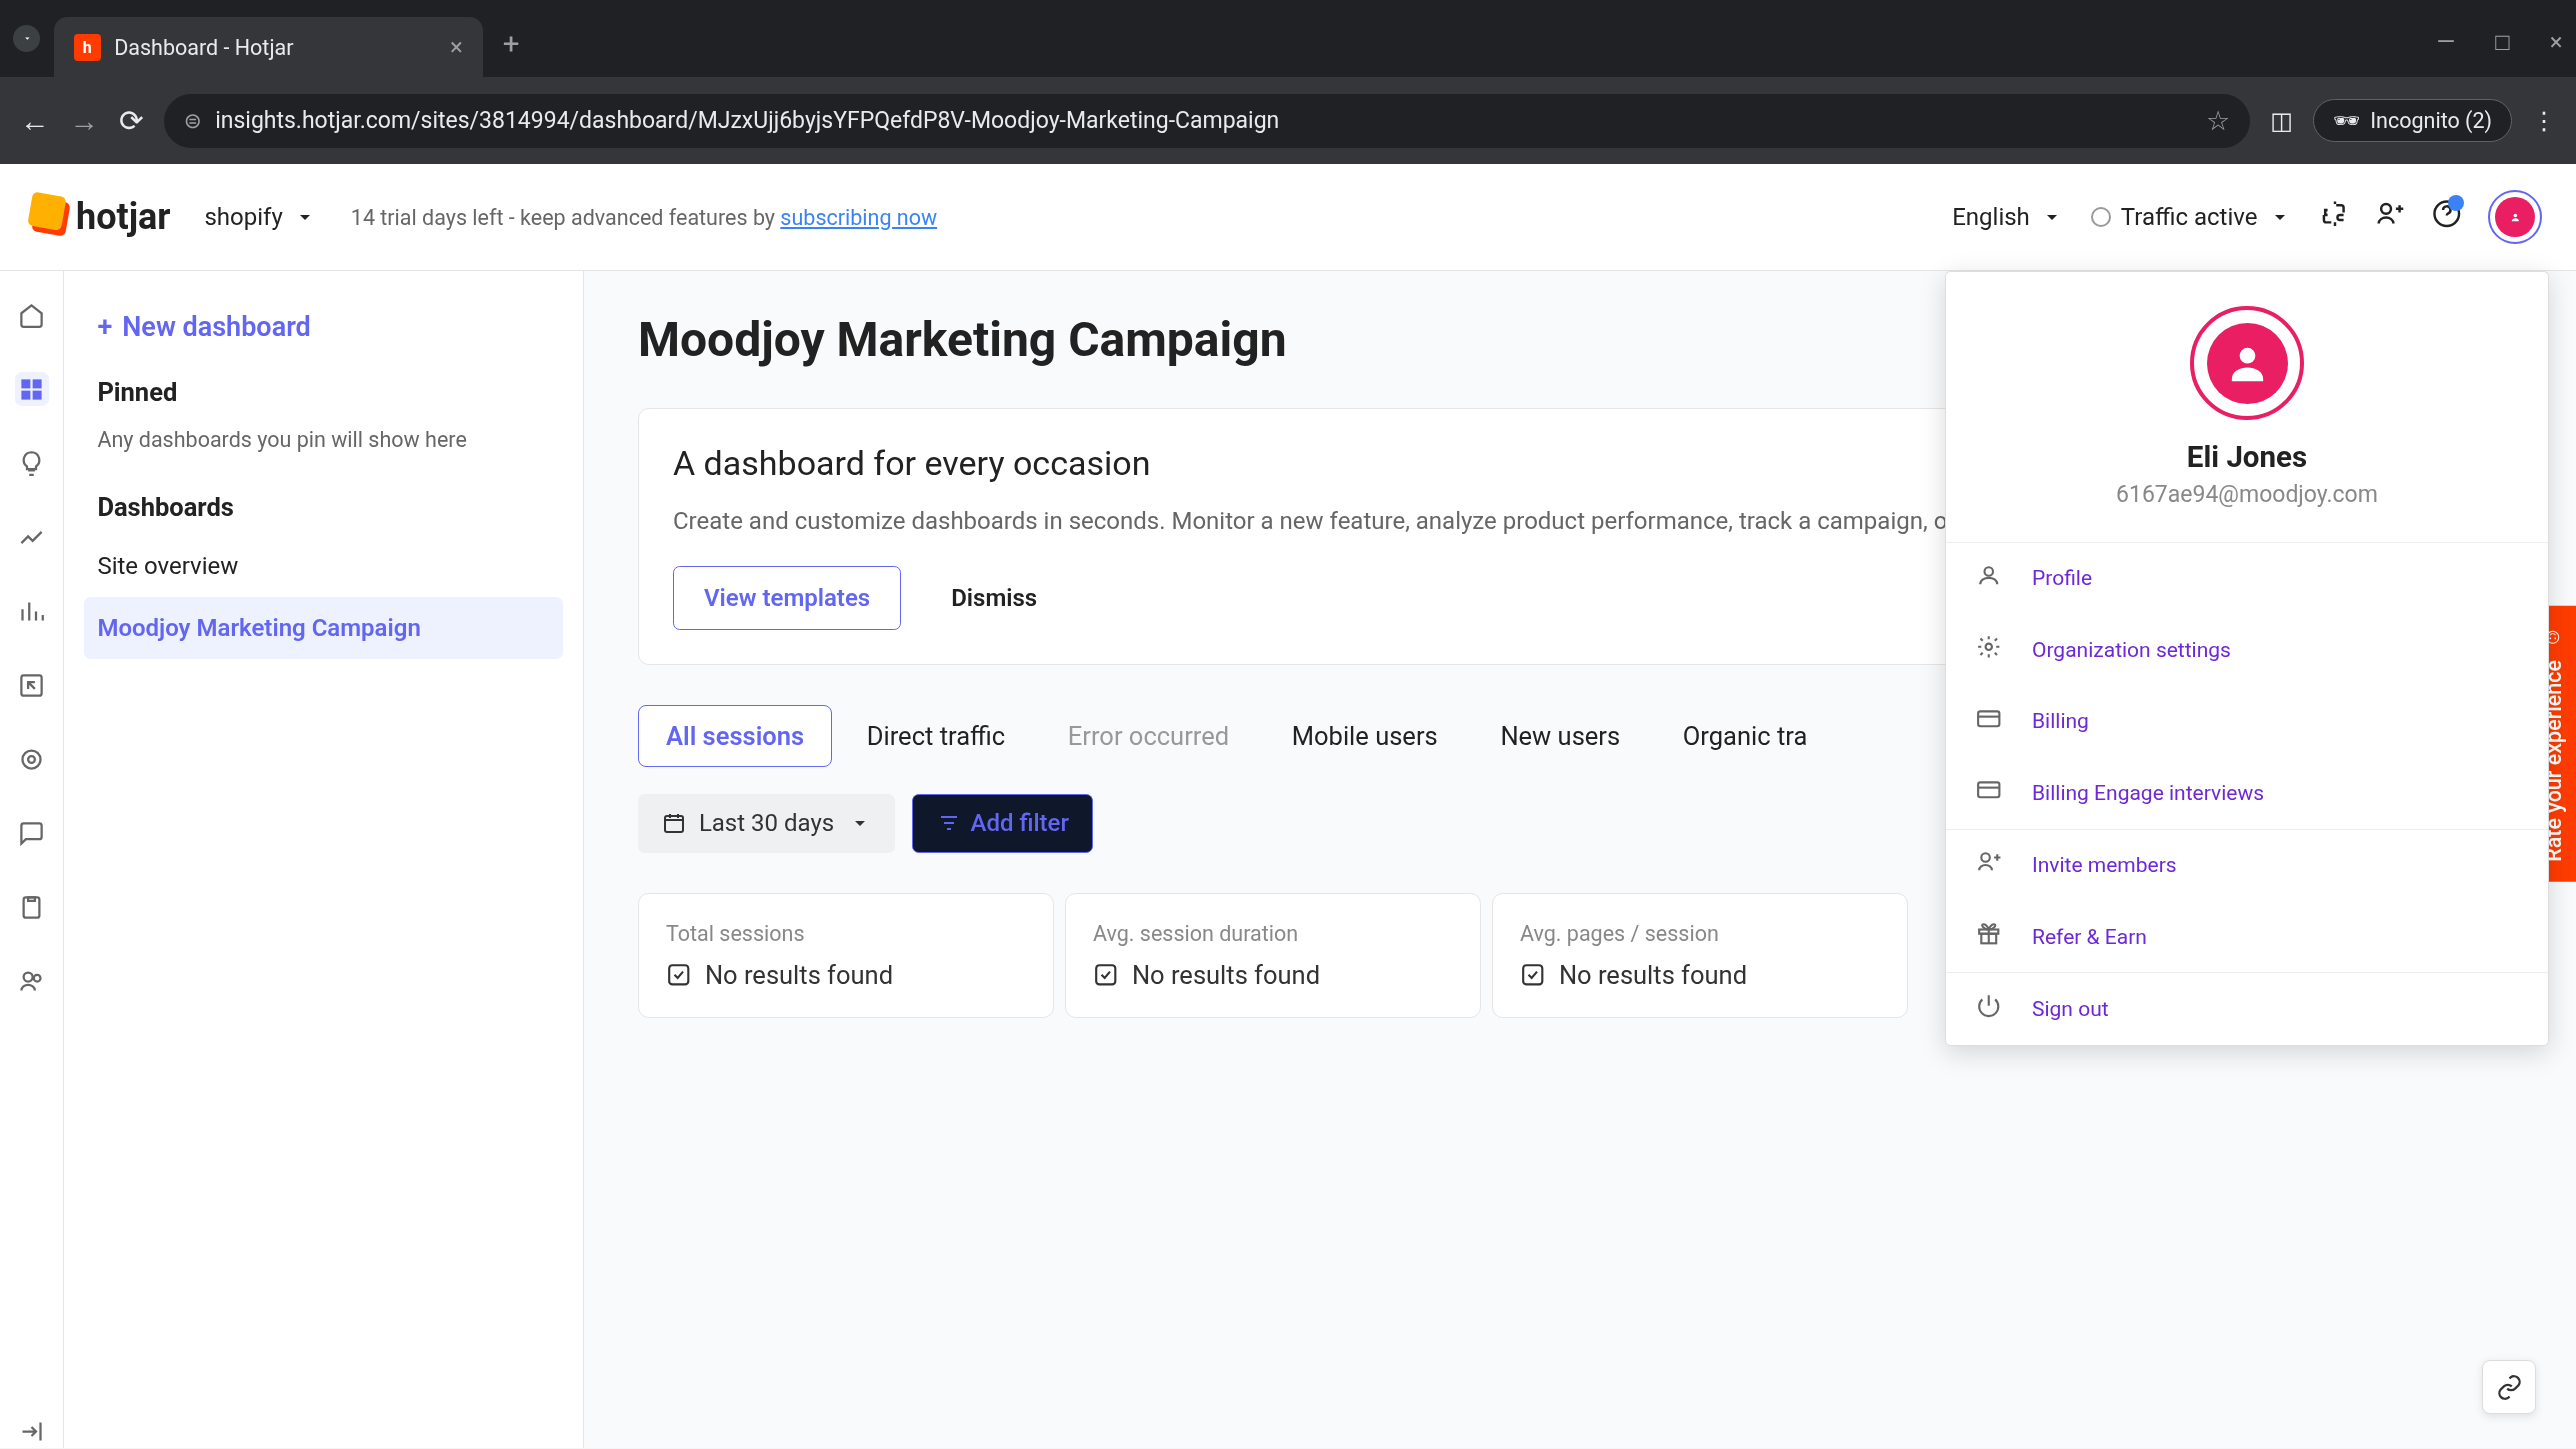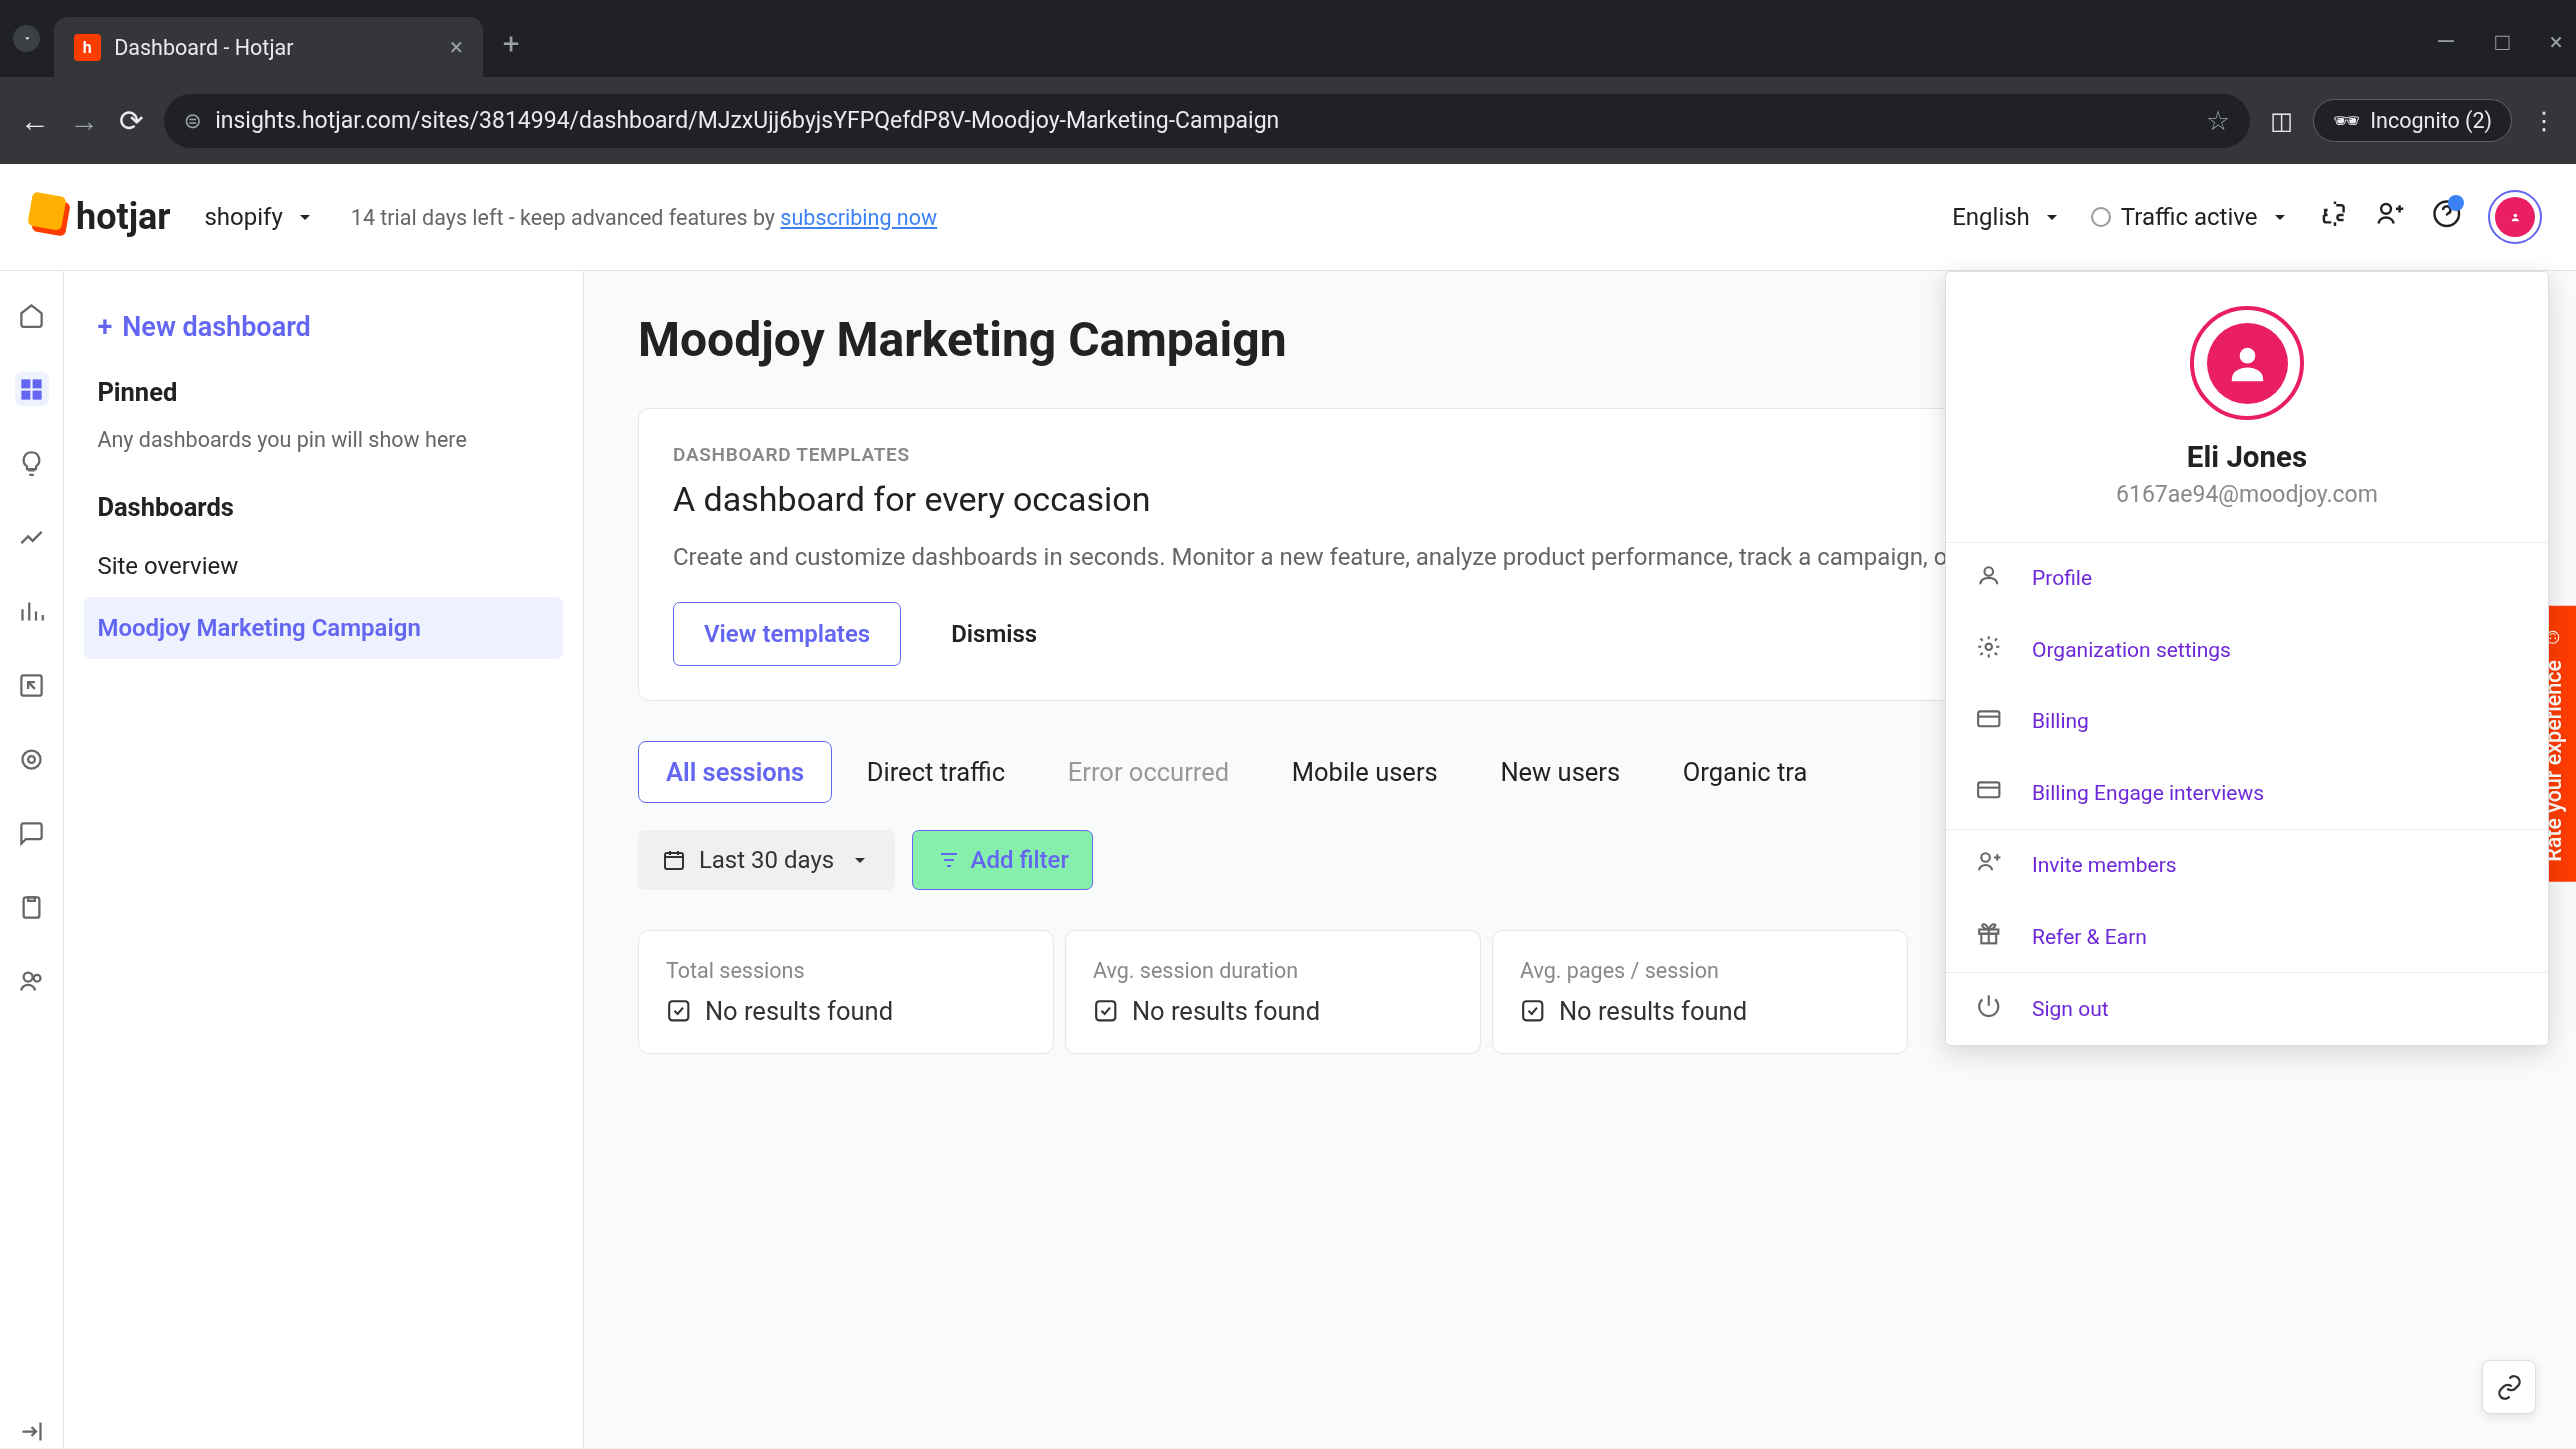--- a/index.html
+++ b/index.html
@@ -69,21 +69,21 @@
 .btn-outline { border: 1.3px solid #6366f1; color: #6366f1; background: #fff; padding: 17px 30px; font-size: 24px; font-weight: 600; border-radius: 6.7px; }
 .btn-ghost { color: #222; background: transparent; border: none; padding: 17px 30px; font-size: 24px; font-weight: 600; }
 
 .tabs-row { display: flex; gap: 6.7px; margin-bottom: 27px; }
 .tab { padding: 14.8px 27px; font-size: 25.5px; color: #222; border-radius: 8px; border: 1.3px solid transparent; }
 .tab.active { border-color: #6366f1; color: #6366f1; font-weight: 600; background: #fff; }
 .tab.error { color: #999; }
 
 .filters-row { display: flex; gap: 17px; margin-bottom: 40px; }
 .date-filter { background: #eef0f2; border-radius: 6.7px; padding: 14.8px 23.5px; display: flex; align-items: center; gap: 13.4px; font-size: 24px; color: #333; }
-.add-filter-btn { border: 1.3px solid #6366f1; color: #6366f1; background: #86efac; border-radius: 6.7px; padding: 14.8px 23.5px; display: flex; align-items: center; gap: 10px; font-size: 24px; font-weight: 500; }
+.add-filter-btn { border: 1.3px solid #6366f1; color: #6366f1; background: #0f172a; border-radius: 6.7px; padding: 14.8px 23.5px; display: flex; align-items: center; gap: 10px; font-size: 24px; font-weight: 500; }
 
 .metrics-row { display: flex; gap: 11px; align-items: flex-end; }
 .metric-card { background: #fff; border: 0.7px solid #e5e5e5; border-radius: 10.7px; padding: 27px; width: 416px; }
 .metric-label { font-size: 21.5px; color: #888; margin-bottom: 13.4px; }
 .metric-value { display: flex; align-items: center; gap: 13.4px; font-size: 25.5px; color: #333; }
 
 
 .user-dropdown { position: absolute; top: 0; right: 27px; width: 604px; background: #fff; border: 0.7px solid #ddd; border-radius: 5.4px; box-shadow: 0 6.7px 27px rgba(0,0,0,0.15); z-index: 100; }
 .dropdown-header { padding: 34px; text-align: center; border-bottom: 0.7px solid #eee; }
 .dropdown-avatar { width: 114px; height: 114px; border-radius: 50%; border: 4px solid #e91e63; margin: 0 auto 20px; display: flex; align-items: center; justify-content: center; }
@@ -275,21 +275,20 @@
     <div class="sidebar-section-title">Dashboards</div>
     <div class="sidebar-item">Site overview</div>
     <div class="sidebar-item active">Moodjoy Marketing Campaign</div>
   </div>
 
   <div class="content">
     <h1 class="page-title">Moodjoy Marketing Campaign</h1>
 
     <div class="promo-card">
       <div class="promo-text">
-        <div class="promo-eyebrow">DASHBOARD TEMPLATES</div>
         <div class="promo-title">A dashboard for every occasion</div>
         <div class="promo-desc">Create and customize dashboards in seconds. Monitor a new feature, analyze product performance, track a campaign, or identify issues.</div>
         <div class="promo-actions">
           <button class="btn-outline">View templates</button>
           <button class="btn-ghost">Dismiss</button>
         </div>
       </div>
     </div>
 
     <div class="tabs-row">

